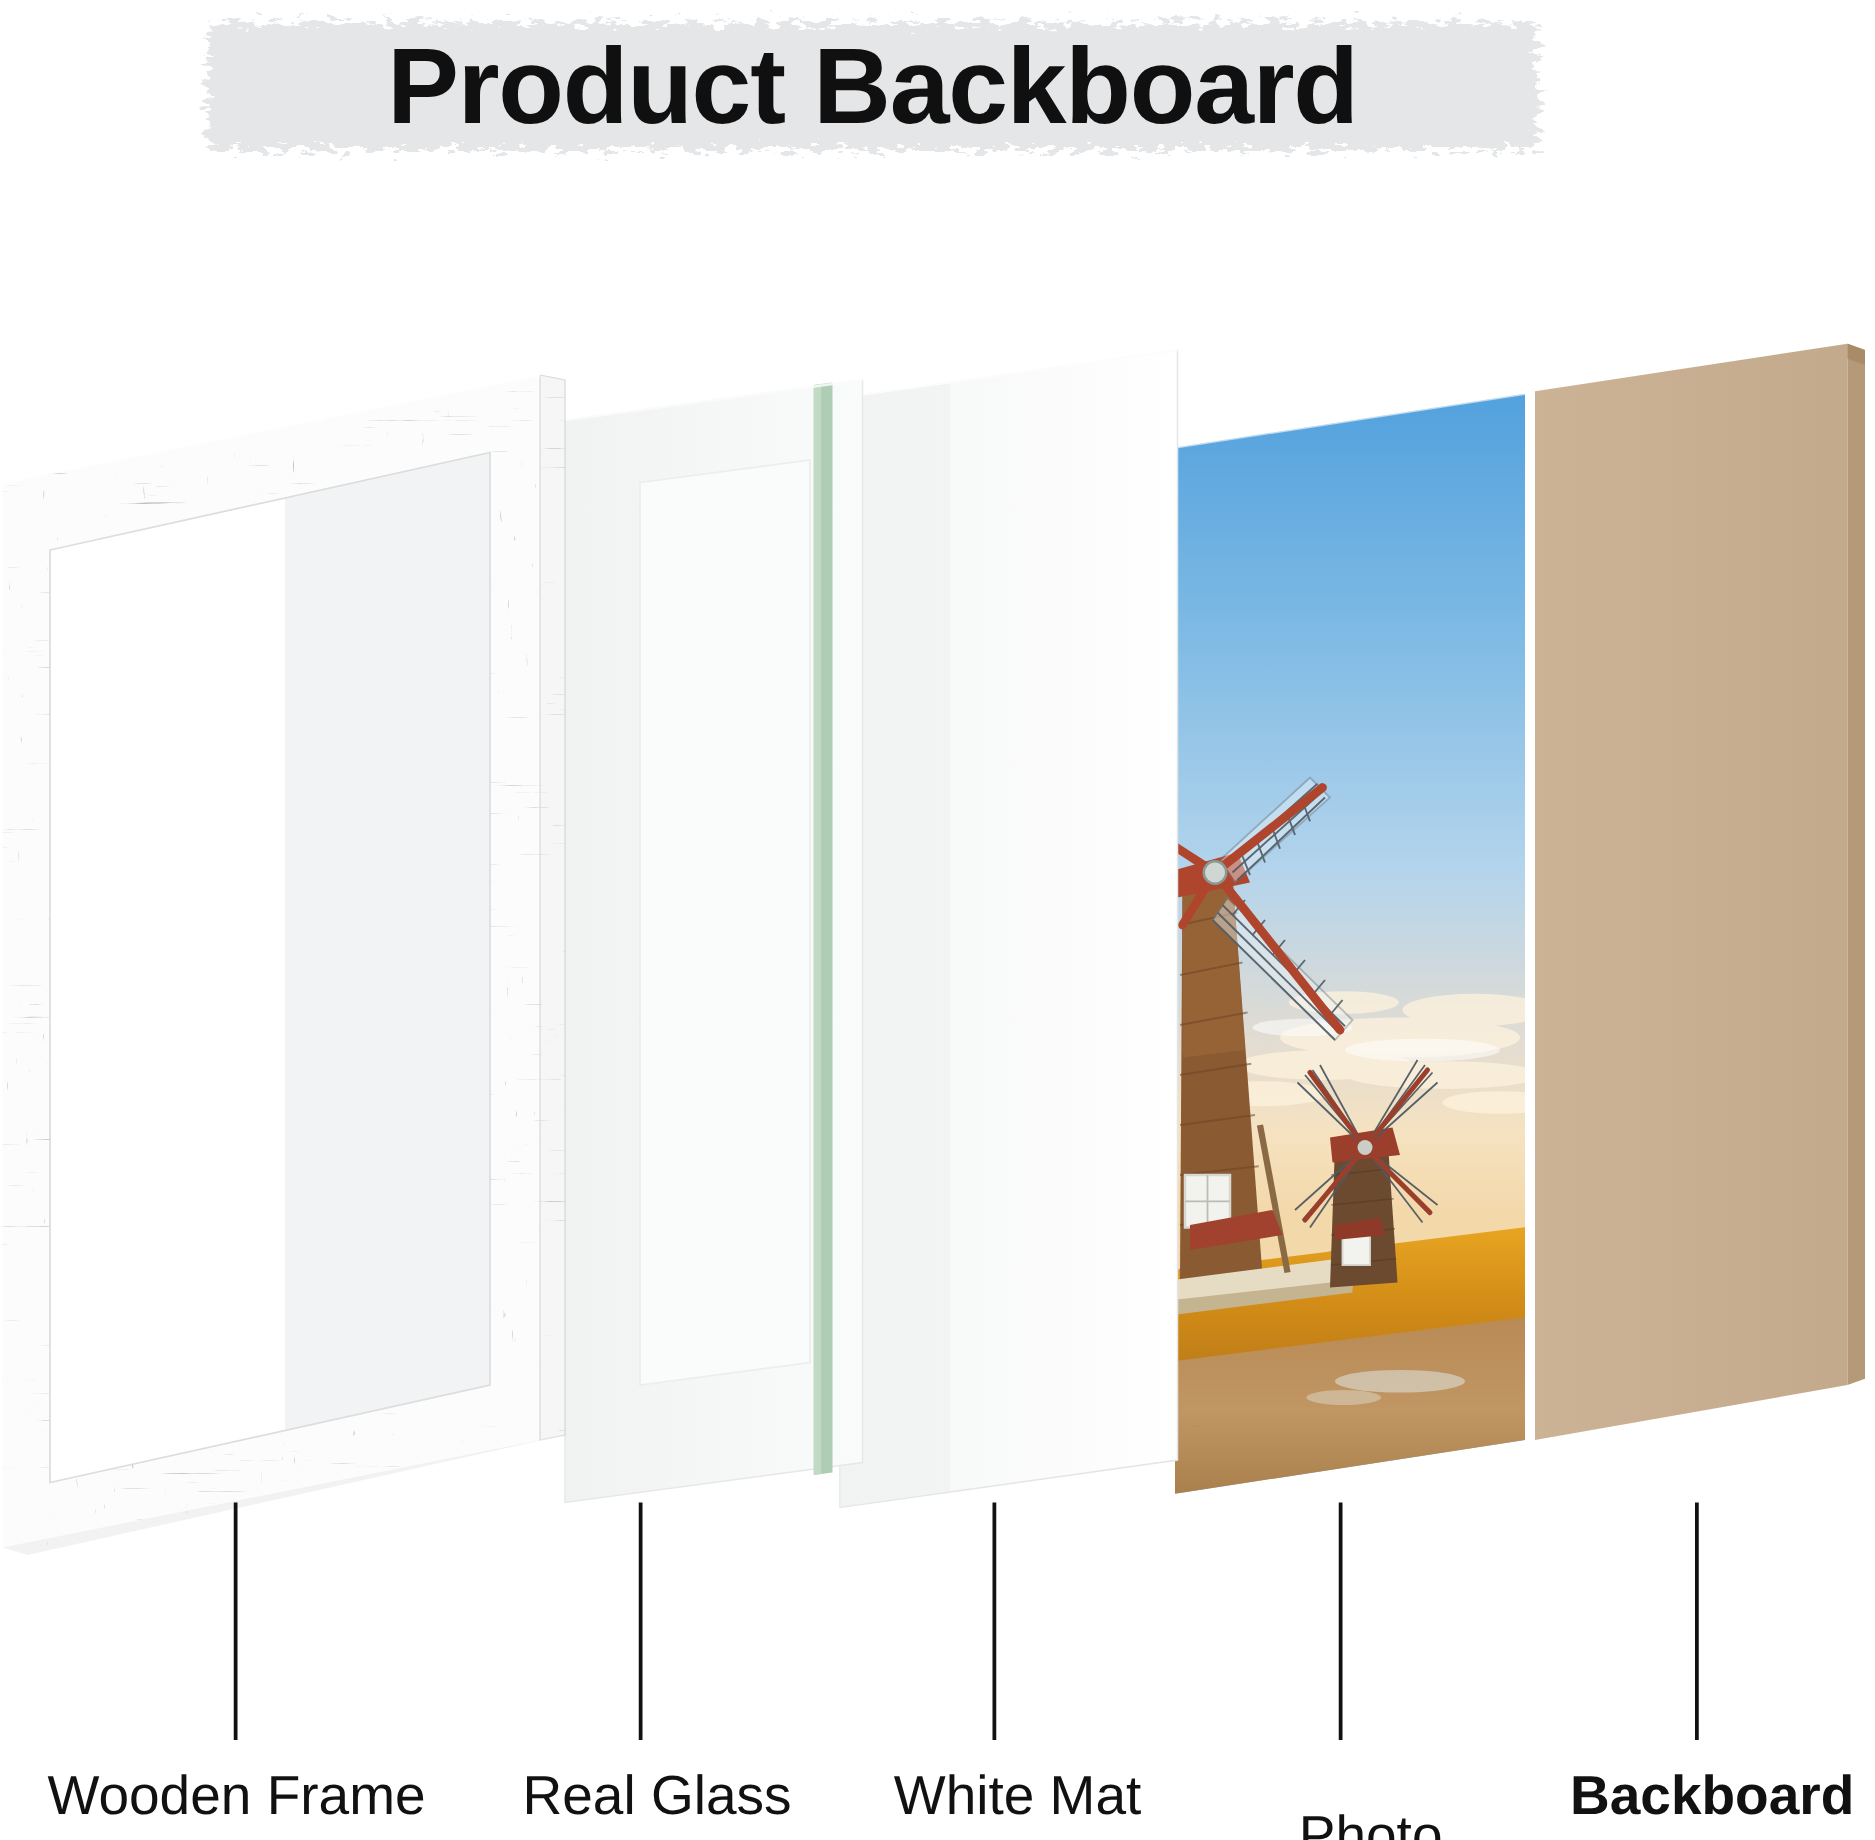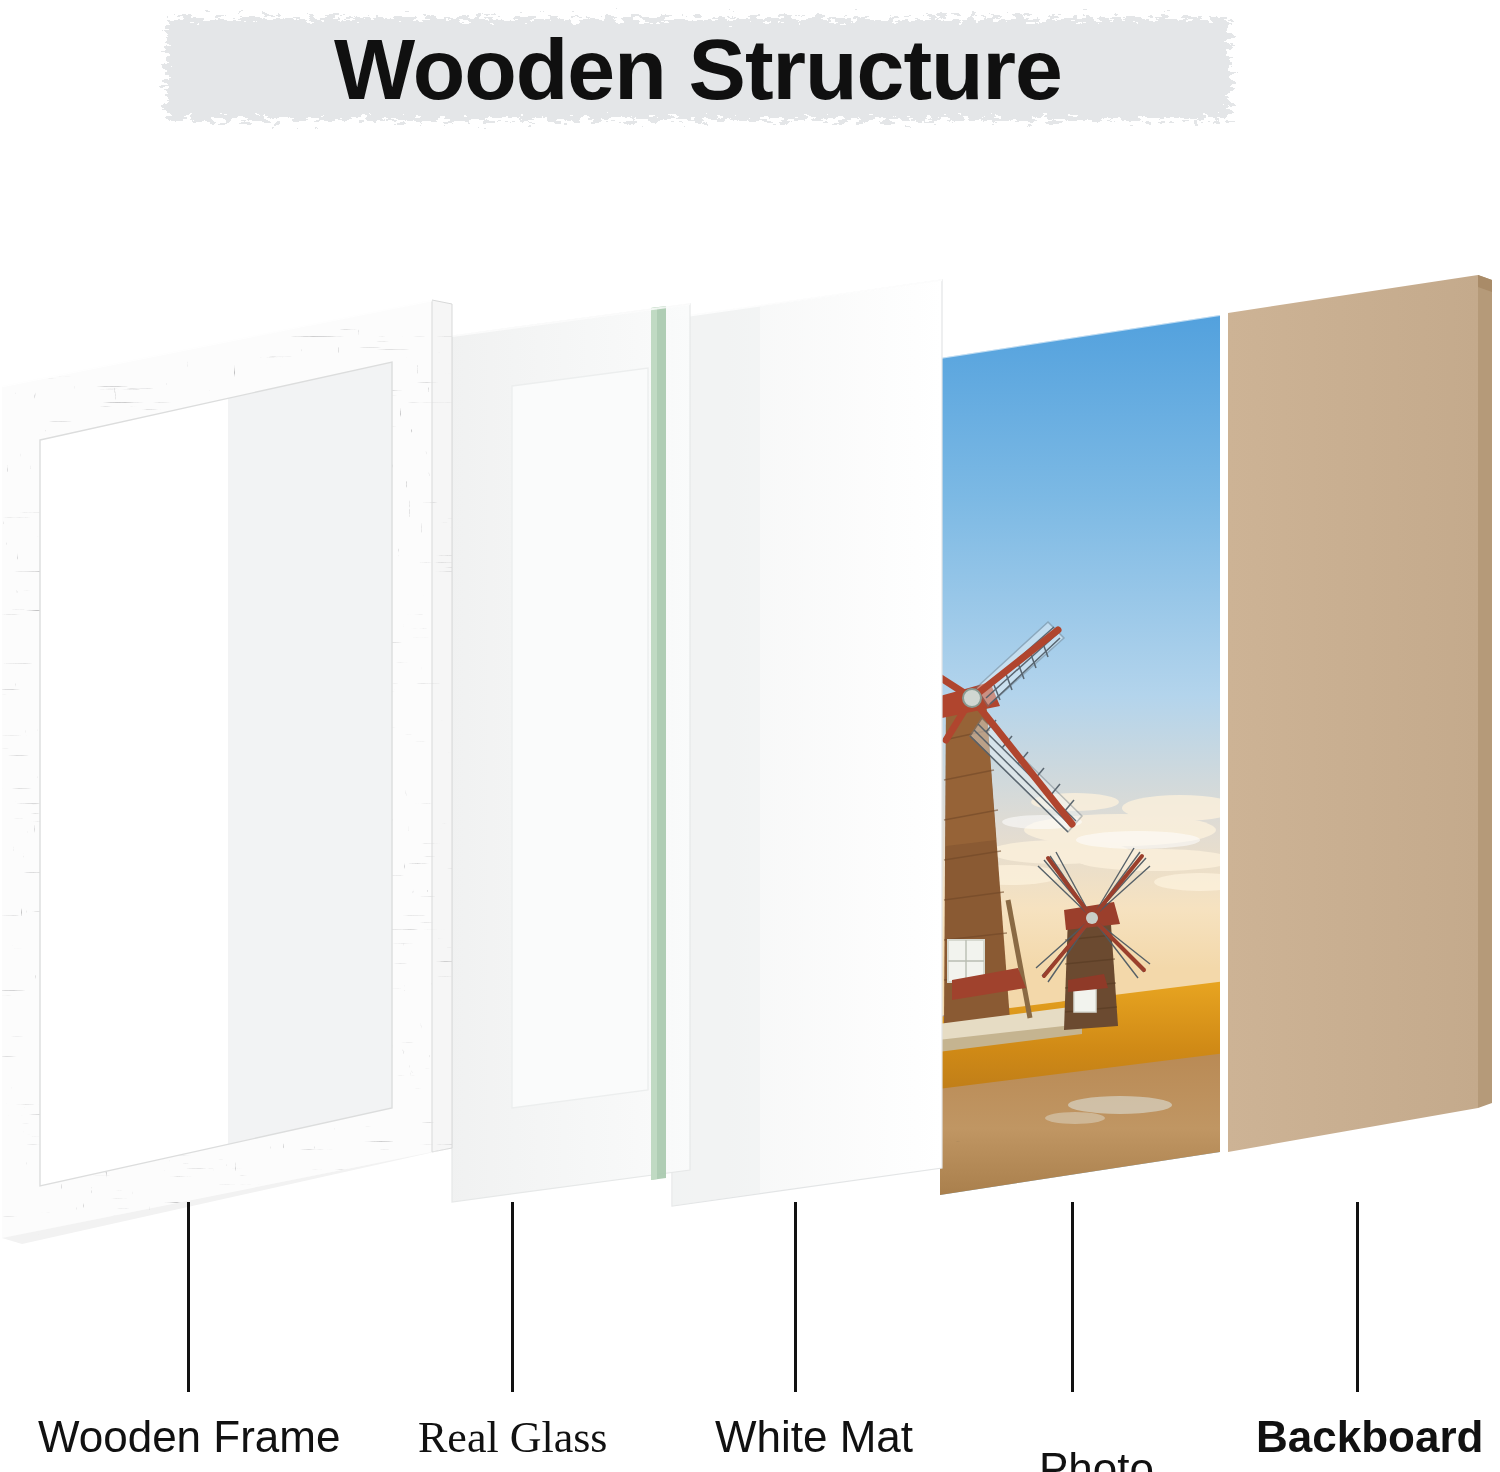--- a/index.html
+++ b/index.html
@@ -37,21 +37,21 @@
       </filter>
       <filter id="speck">
         <feTurbulence type="fractalNoise" baseFrequency="0.5" numOctaves="3" seed="3" result="t"></feTurbulence>
         <feColorMatrix in="t" type="matrix" values="0 0 0 0 1  0 0 0 0 1  0 0 0 0 1  -1.4 -1.4 -1.4 0 1.05"></feColorMatrix>
         <feComposite operator="in" in2="SourceGraphic"></feComposite>
       </filter>
     </defs>
     <rect x="18" y="10" width="1064" height="102" fill="#e4e6e8" filter="url(#rough)"></rect>
     <rect x="18" y="10" width="1064" height="102" fill="#ffffff" filter="url(#speck)" opacity="0.85"></rect>
   </svg>
-  <div id="title-text">Wooden Structure</div>
+  <div id="title-text">Product Backboard</div>
 </div>
 
 <div id="diagram">
 <svg width="1500" height="1110" viewBox="0 0 1500 1110" xmlns="http://www.w3.org/2000/svg">
   <defs>
 
     <filter id="woodgrain" x="0" y="0" width="100%" height="100%">
       <feTurbulence type="fractalNoise" baseFrequency="0.012 0.85" numOctaves="5" seed="11" result="t"></feTurbulence>
       <feColorMatrix in="t" type="matrix" values="0 0 0 0 0.20  0 0 0 0 0.20  0 0 0 0 0.21  -2.6 -1.2 -0.4 0 1.35"></feColorMatrix>
       <feComposite operator="in" in2="SourceGraphic"></feComposite>
@@ -341,21 +341,21 @@
   </g>
 </svg>
 </div>
 
 <div id="callouts">
 
   <div class="leader" style="left:187px;top:1202px;height:190px;"></div>
   <div class="cap-label" style="left:38px;top:1412px;">Wooden Frame</div>
 
   <div class="leader" style="left:511px;top:1202px;height:190px;"></div>
-  <div class="cap-label" style="left:418px;top:1412px;font-family:Liberation Serif, serif;">Real Glass</div>
+  <div class="cap-label" style="left:418px;top:1412px;">Real Glass</div>
 
   <div class="leader" style="left:794px;top:1202px;height:190px;"></div>
   <div class="cap-label" style="left:703px;top:1412px;margin-left:12px;">White Mat</div>
 
   <div class="leader" style="left:1071px;top:1202px;height:190px;"></div>
   <div class="cap-label" style="left:1015px;top:1444px;margin-left:24px;">Photo</div>
 
   <div class="leader" style="left:1356px;top:1202px;height:190px;"></div>
   <div class="cap-label" style="left:1256px;top:1412px;font-weight:bold;">Backboard</div>
 

